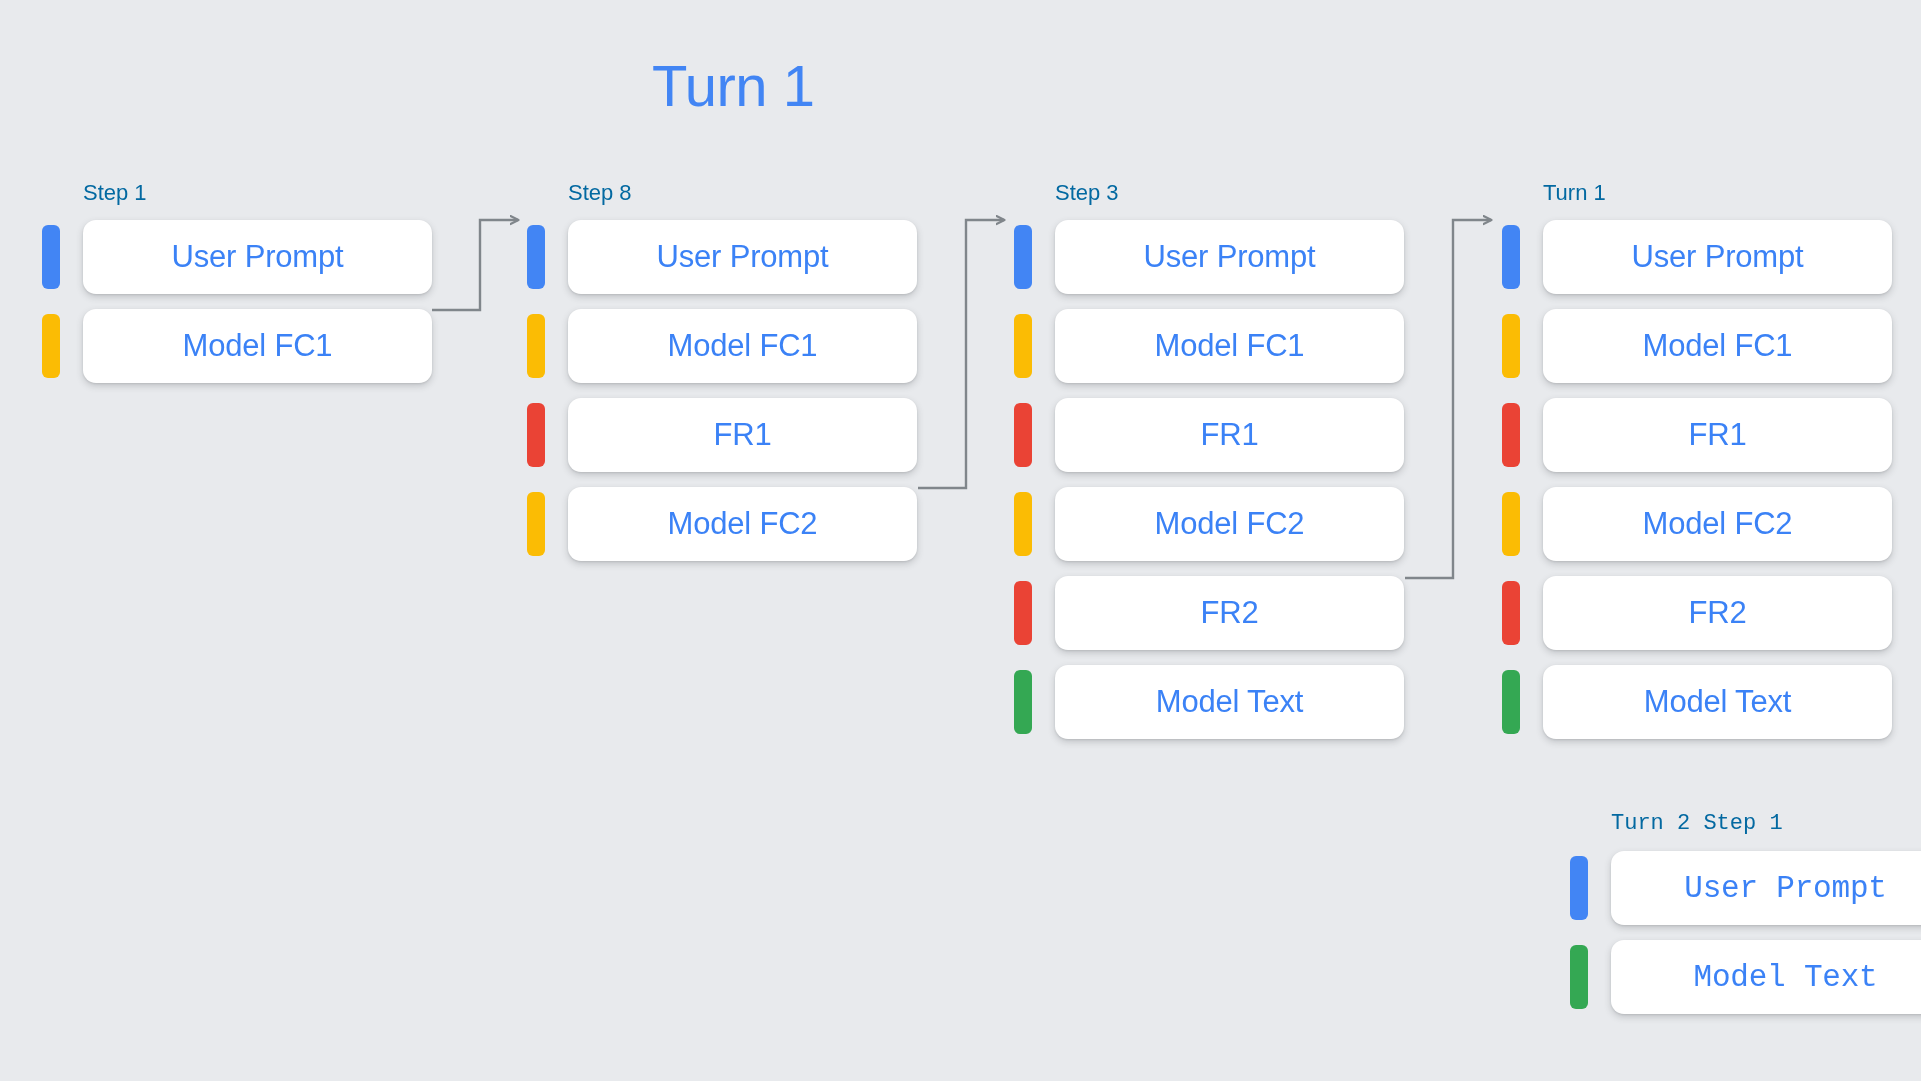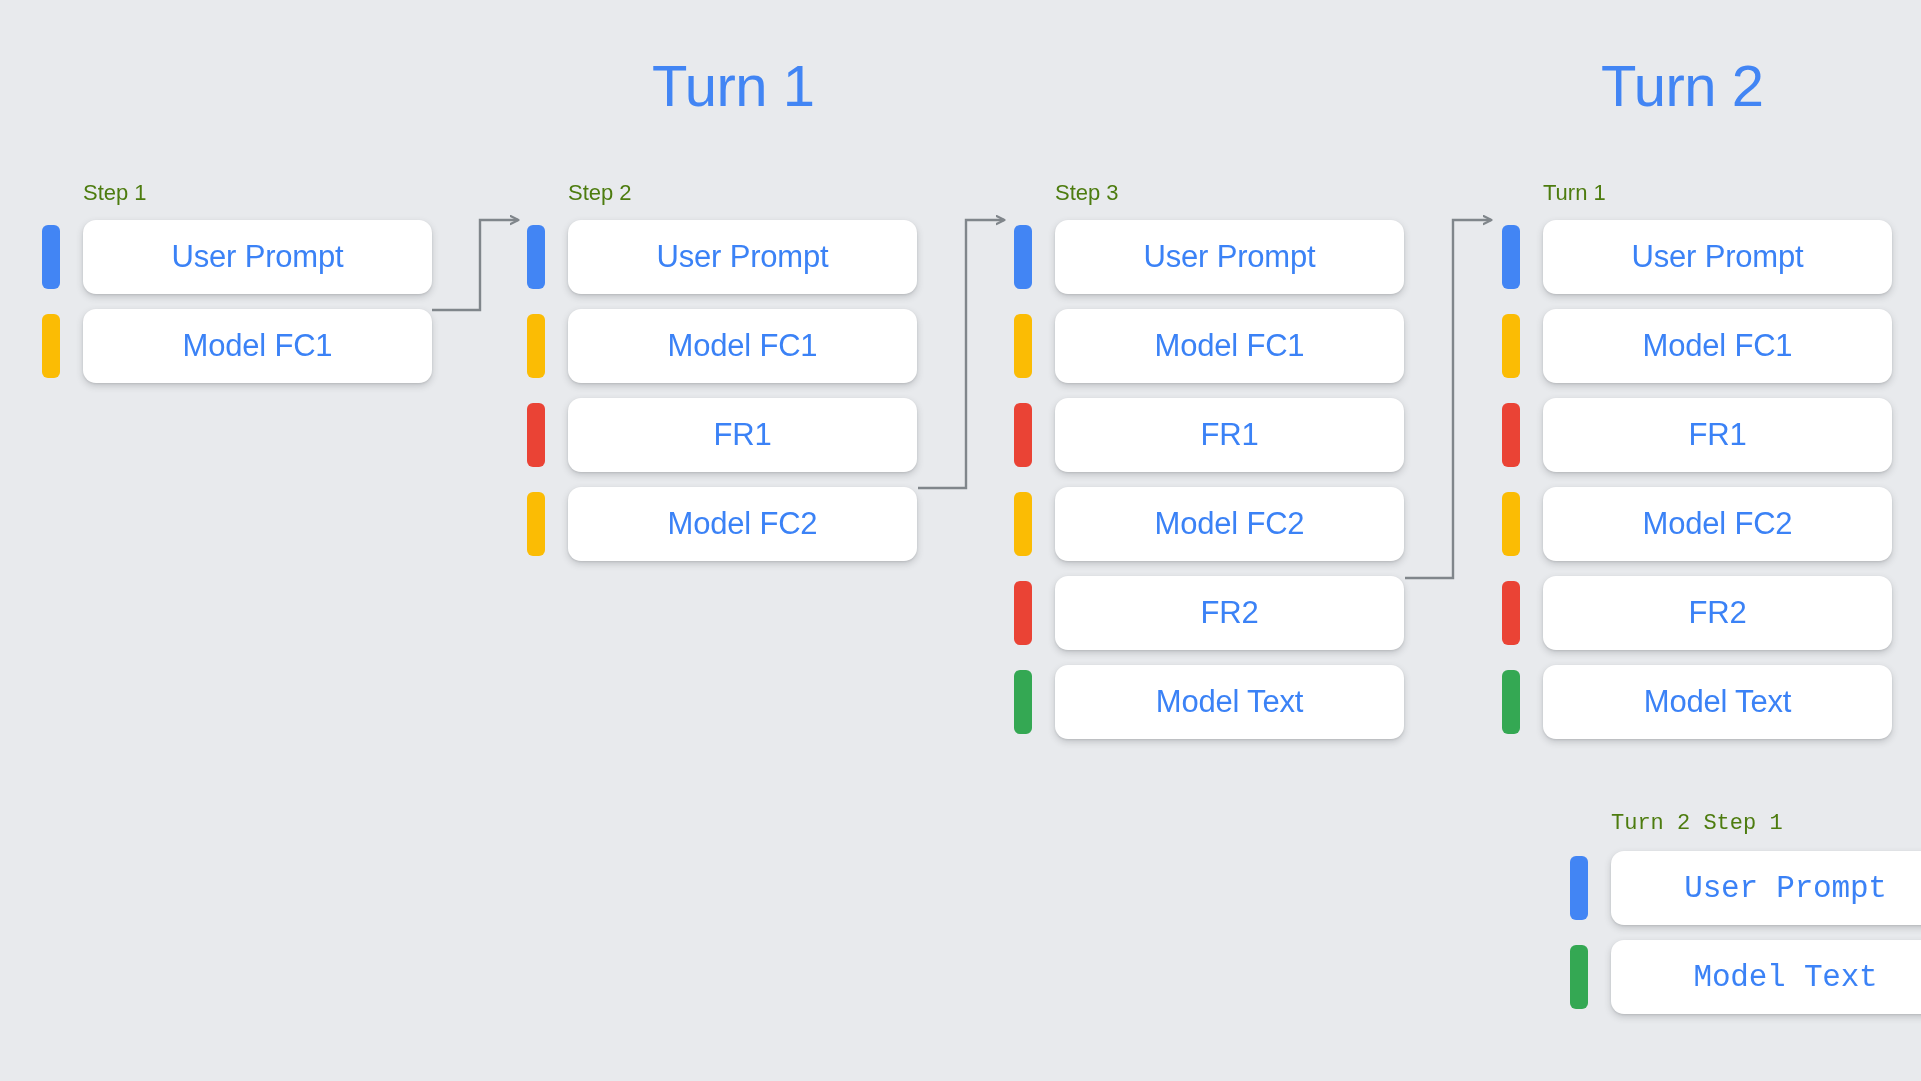--- a/index.html
+++ b/index.html
@@ -43,21 +43,21 @@
   }
   #column-step-1   { left: 42px;   top: 182px; width: 390px; }
   #column-step-2   { left: 527px;  top: 182px; width: 390px; }
   #column-step-3   { left: 1014px; top: 182px; width: 390px; }
   #column-turn-1   { left: 1502px; top: 182px; width: 390px; }
   #column-turn-2-step-1 { left: 1570px; top: 813px; width: 390px; font-family: Liberation Mono, monospace; }
 
   .column-label {
     font-size: 22px;
     font-weight: 400;
-    color: #4d7c0f;
+    color: #0369a1;
     line-height: 1;
     margin-left: 41px;
     margin-bottom: 16px;
     white-space: nowrap;
   }
 
   .rows { position: relative; }
 
   
   .row {
@@ -108,38 +108,37 @@
   #connector-2 { left: 918px;  top: 210px; }
   #connector-3 { left: 1405px; top: 210px; }
 </style>
 </head>
 <body>
 
 <div id="stage">
 
   <div class="turn-heading" id="turn-heading-1">Turn 1</div>
 
-  <div class="turn-heading" id="turn-heading-2">Turn 2</div>
 
   <div class="column" id="column-step-1">
     <div class="column-label">Step 1</div>
     <div class="rows">
       <div class="row">
         <span class="bar bar-blue"></span>
         <div class="card">User Prompt</div>
       </div>
       <div class="row">
         <span class="bar bar-yellow"></span>
         <div class="card">Model FC1</div>
       </div>
     </div>
   </div>
 
   <div class="column" id="column-step-2">
-    <div class="column-label">Step 2</div>
+    <div class="column-label">Step 8</div>
     <div class="rows">
       <div class="row">
         <span class="bar bar-blue"></span>
         <div class="card">User Prompt</div>
       </div>
       <div class="row">
         <span class="bar bar-yellow"></span>
         <div class="card">Model FC1</div>
       </div>
       <div class="row">

